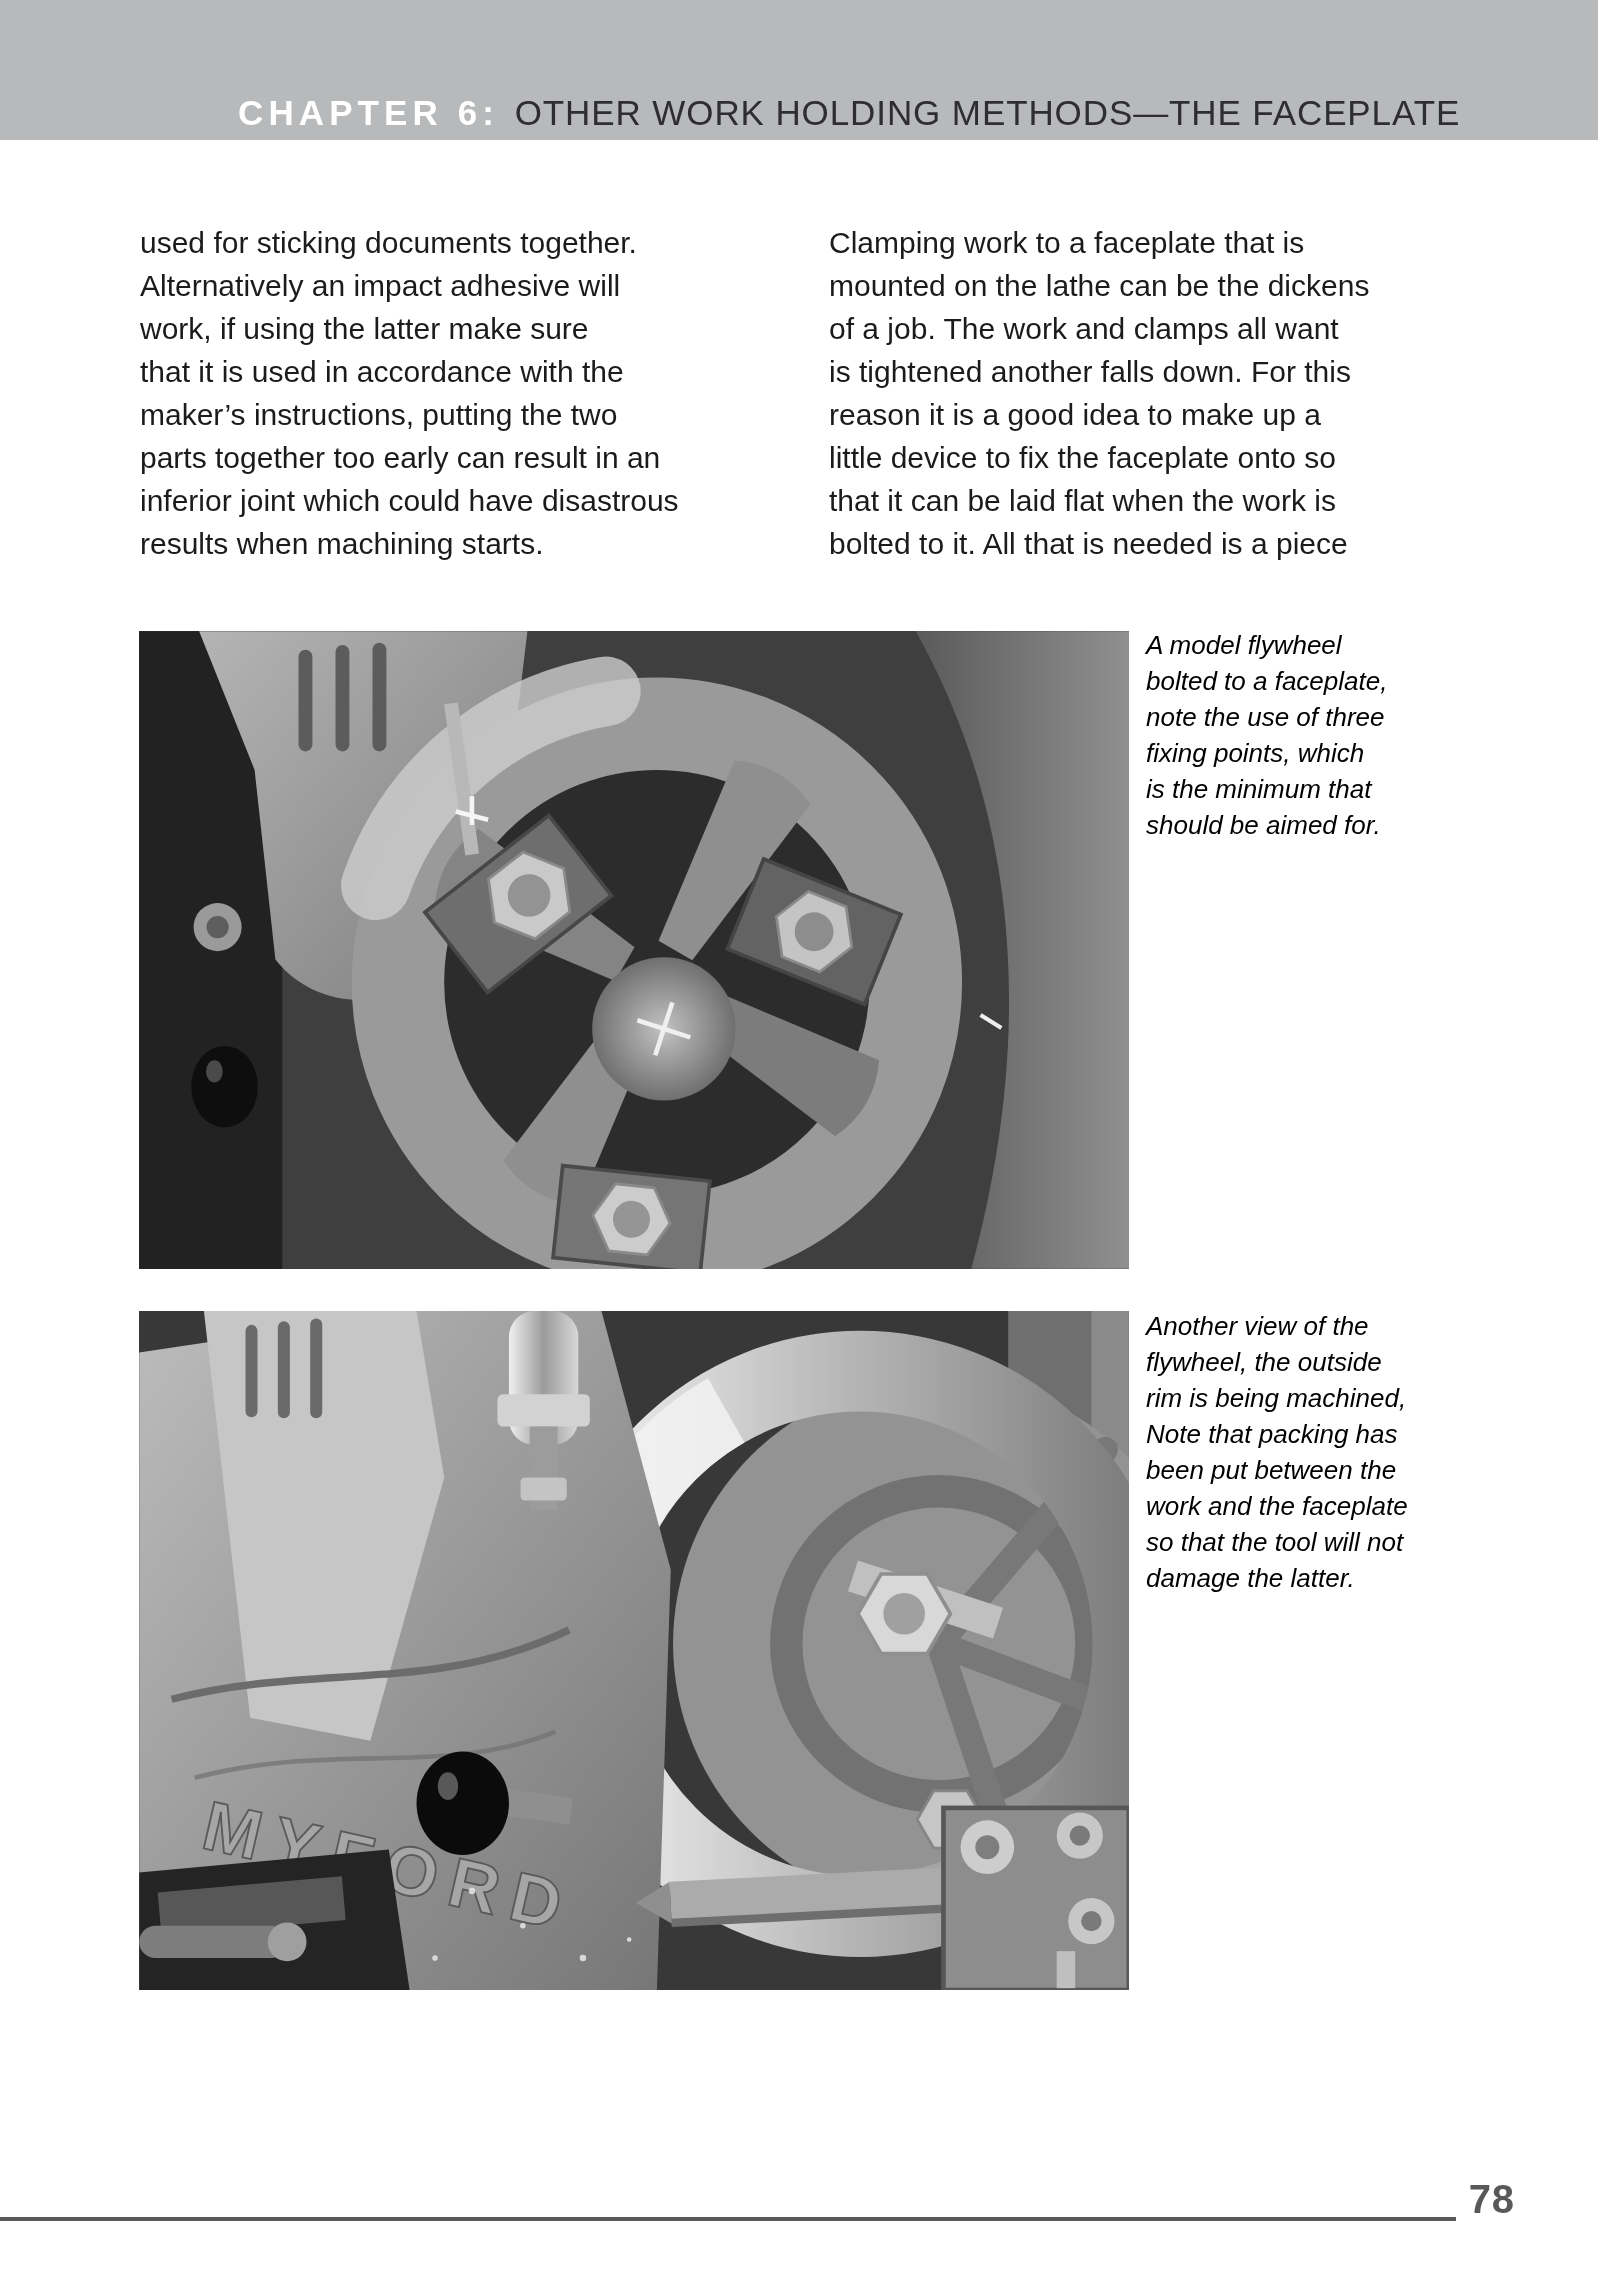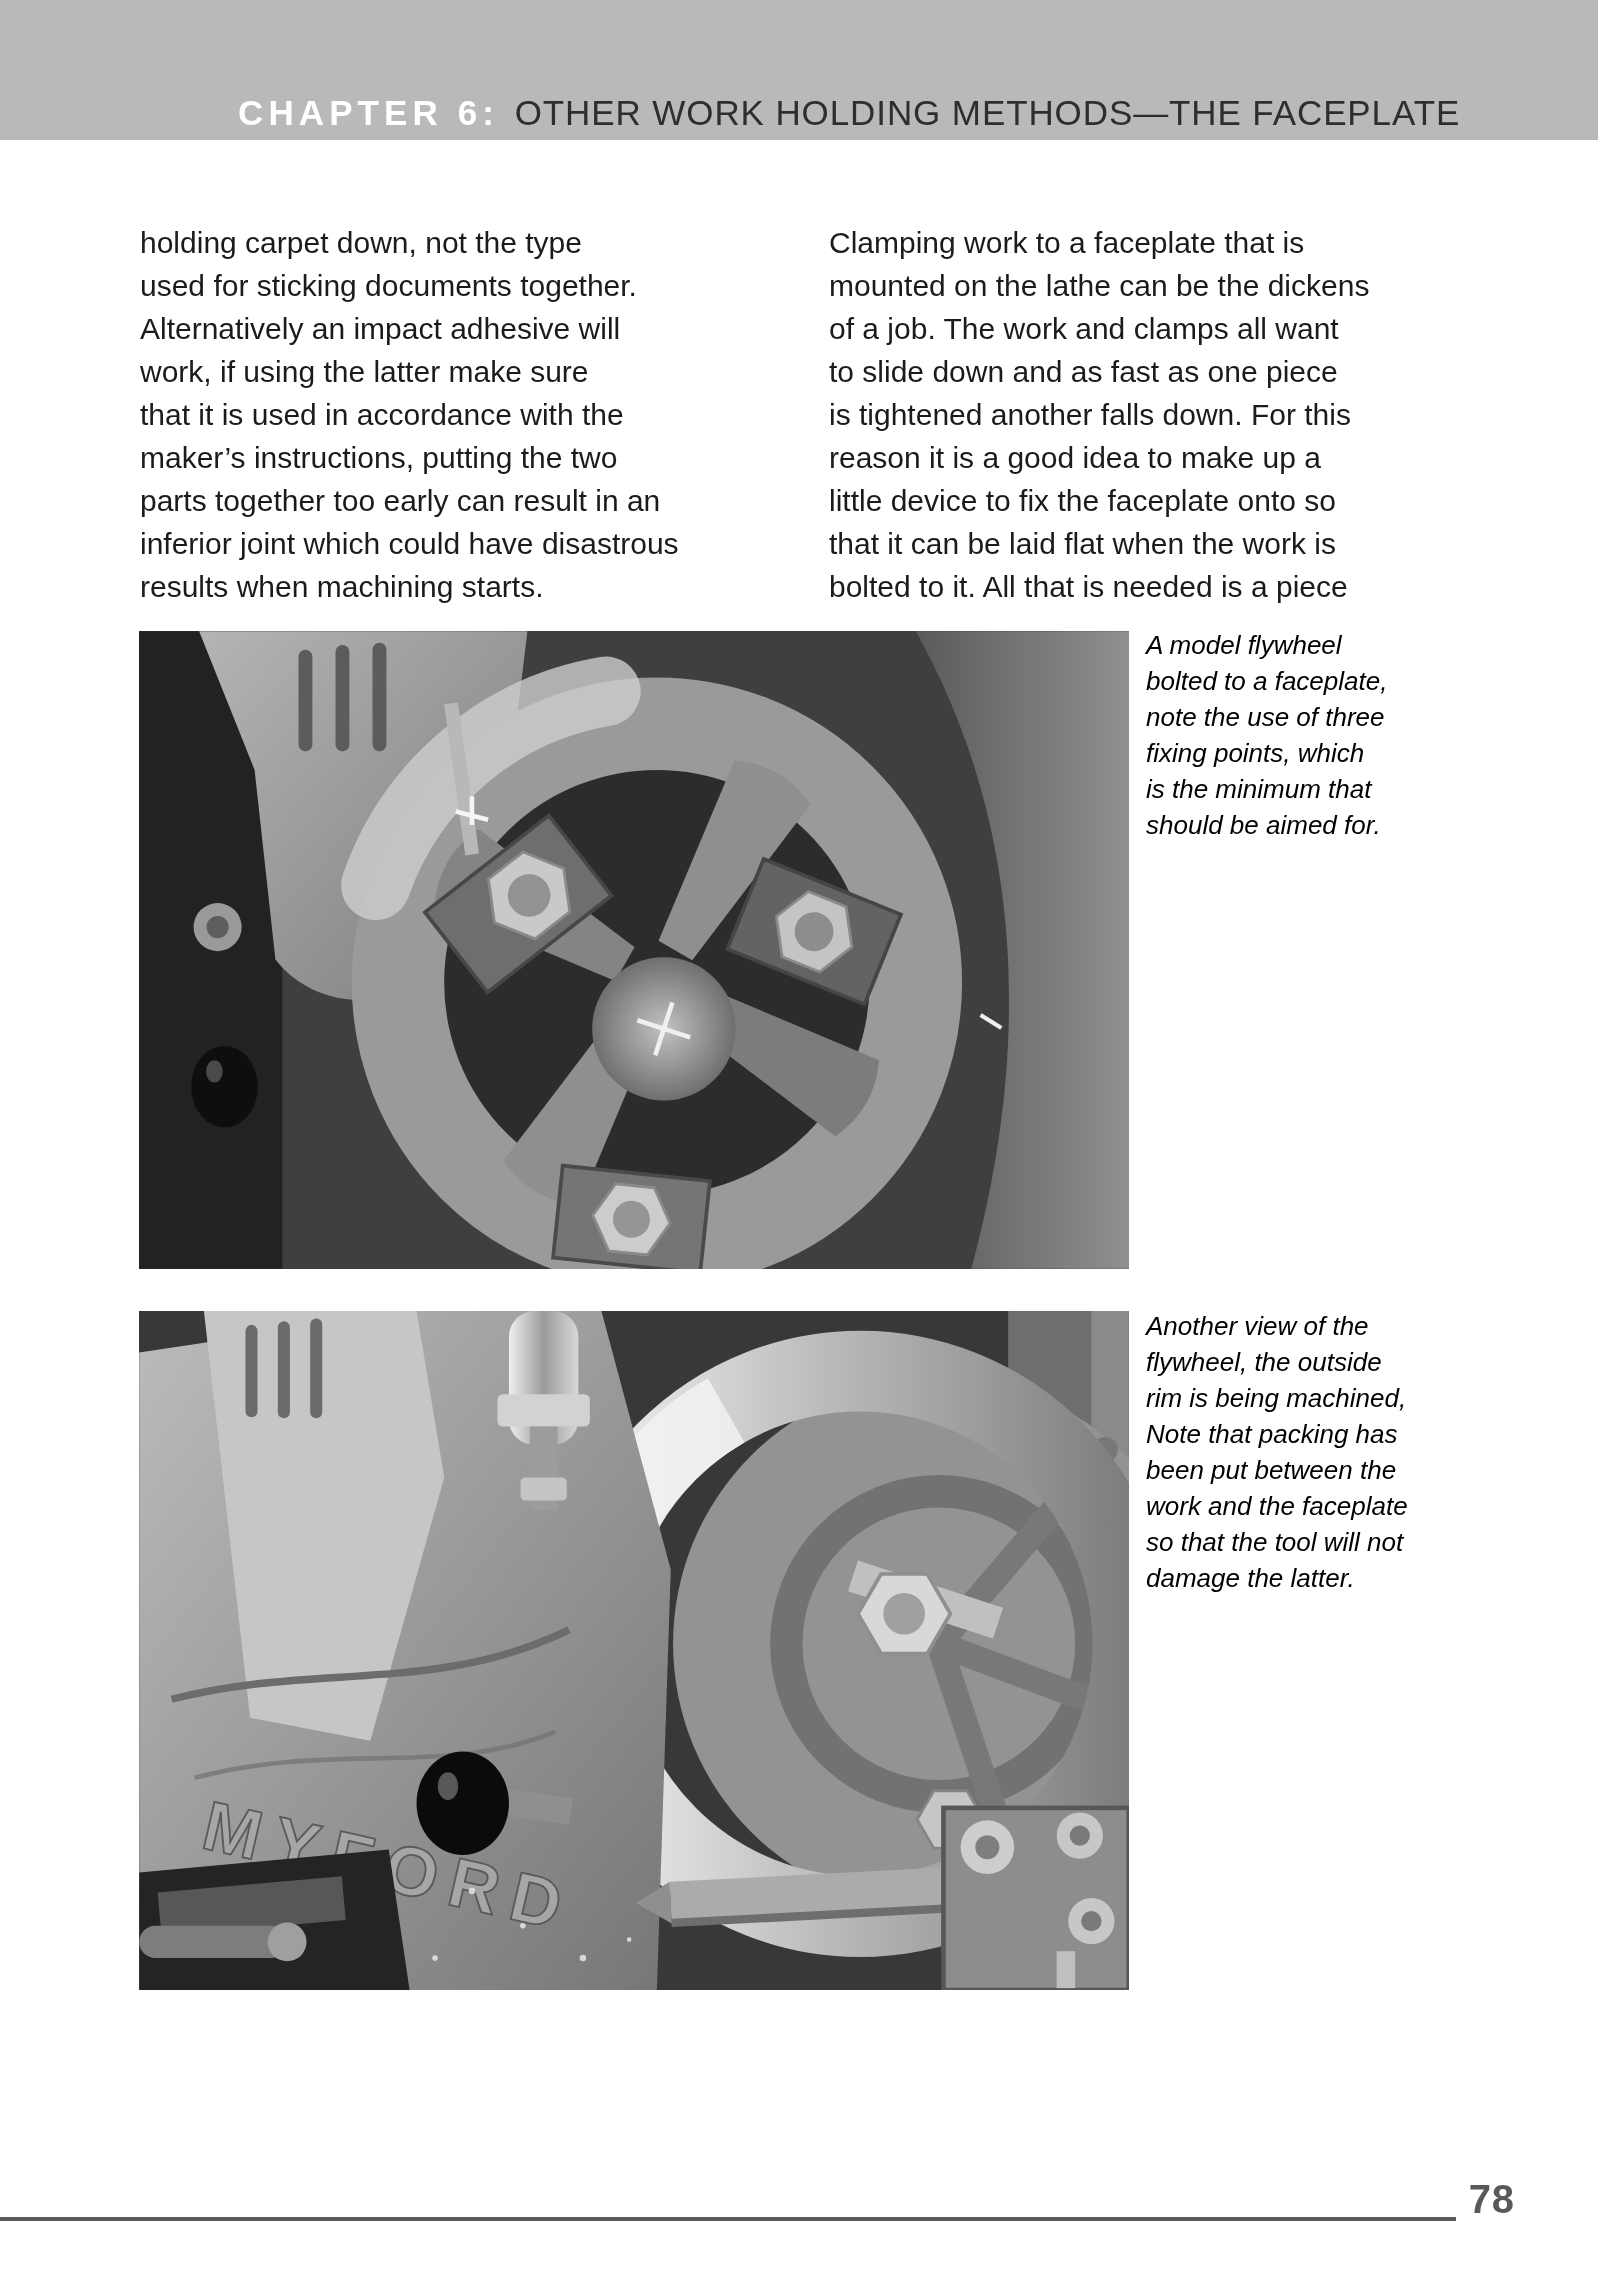--- a/index.html
+++ b/index.html
@@ -36,36 +36,34 @@
 
 <div id="page">
 
   <div class="band">
     <div class="hdr">
       <span class="chap">CHAPTER 6:</span><span class="ttl">OTHER WORK HOLDING METHODS—THE FACEPLATE</span>
     </div>
   </div>
 
   <div class="col" id="col-left">
-    <div class="ln">holding carpet down, not the type</div>
     <div class="ln">used for sticking documents together.</div>
     <div class="ln">Alternatively an impact adhesive will</div>
     <div class="ln">work, if using the latter make sure</div>
     <div class="ln">that it is used in accordance with the</div>
     <div class="ln">maker’s instructions, putting the two</div>
     <div class="ln">parts together too early can result in an</div>
     <div class="ln">inferior joint which could have disastrous</div>
     <div class="ln">results when machining starts.</div>
   </div>
 
   <div class="col" id="col-right">
     <div class="ln">Clamping work to a faceplate that is</div>
     <div class="ln">mounted on the lathe can be the dickens</div>
     <div class="ln">of a job. The work and clamps all want</div>
-    <div class="ln">to slide down and as fast as one piece</div>
     <div class="ln">is tightened another falls down. For this</div>
     <div class="ln">reason it is a good idea to make up a</div>
     <div class="ln">little device to fix the faceplate onto so</div>
     <div class="ln">that it can be laid flat when the work is</div>
     <div class="ln">bolted to it. All that is needed is a piece</div>
   </div>
 
   <div class="fig" id="fig1">
     <svg viewBox="0 0 2141 1379" xmlns="http://www.w3.org/2000/svg">
       <defs>

